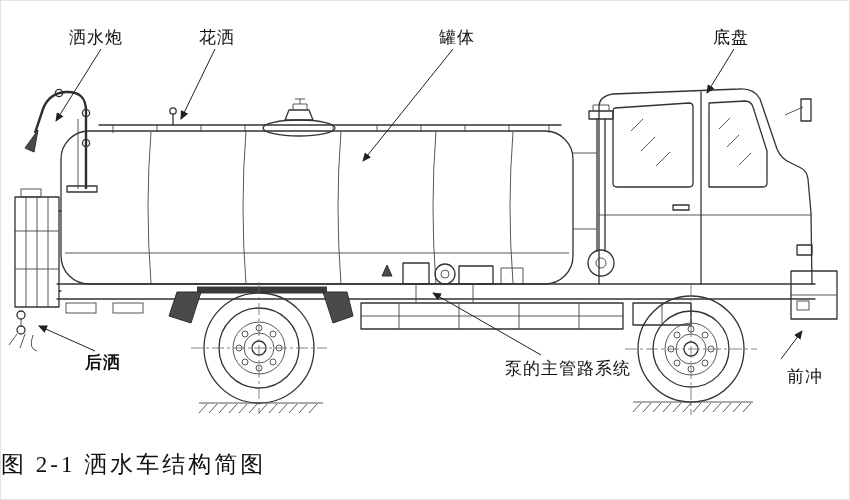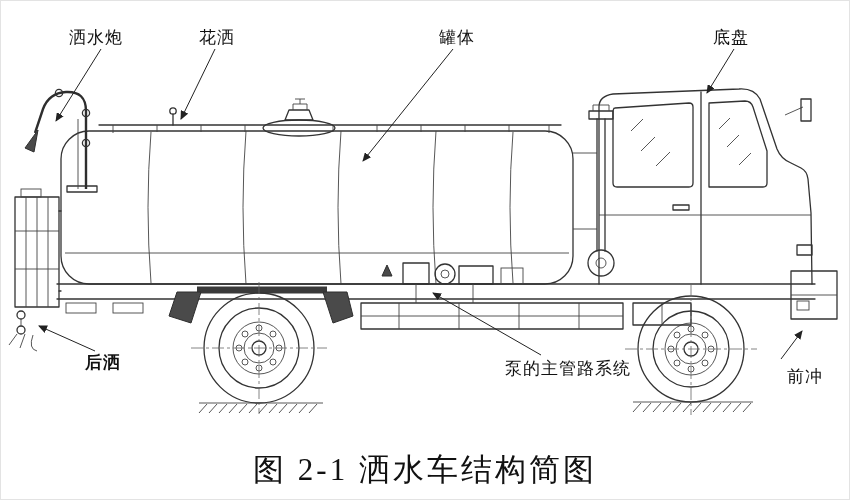--- a/index.html
+++ b/index.html
@@ -23,23 +23,23 @@
     position:absolute;
     color:#111;
     font-size:17px;
     letter-spacing:1px;
     white-space:nowrap;
     font-family:"Liberation Serif","DejaVu Serif",serif;
   }
   #caption{
     position:absolute;
     left:0;right:0;top:448px;
-    text-align:center;
+    text-align:left;
     color:#111;
-    font-size:31px;
+    font-size:23px;
     letter-spacing:3px;
     font-family:"Liberation Serif","DejaVu Serif",serif;
   }
 </style>
 </head>
 <body>
 
 <div id="figure">
 
   <svg id="drawing" viewBox="0 0 850 500" width="850" height="500" xmlns="http://www.w3.org/2000/svg">

